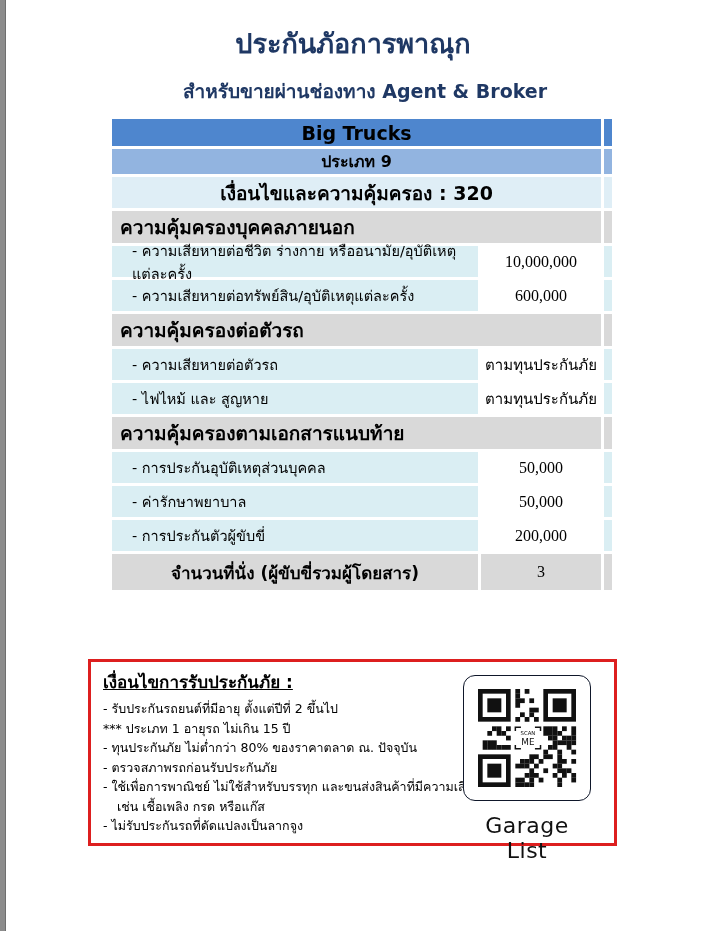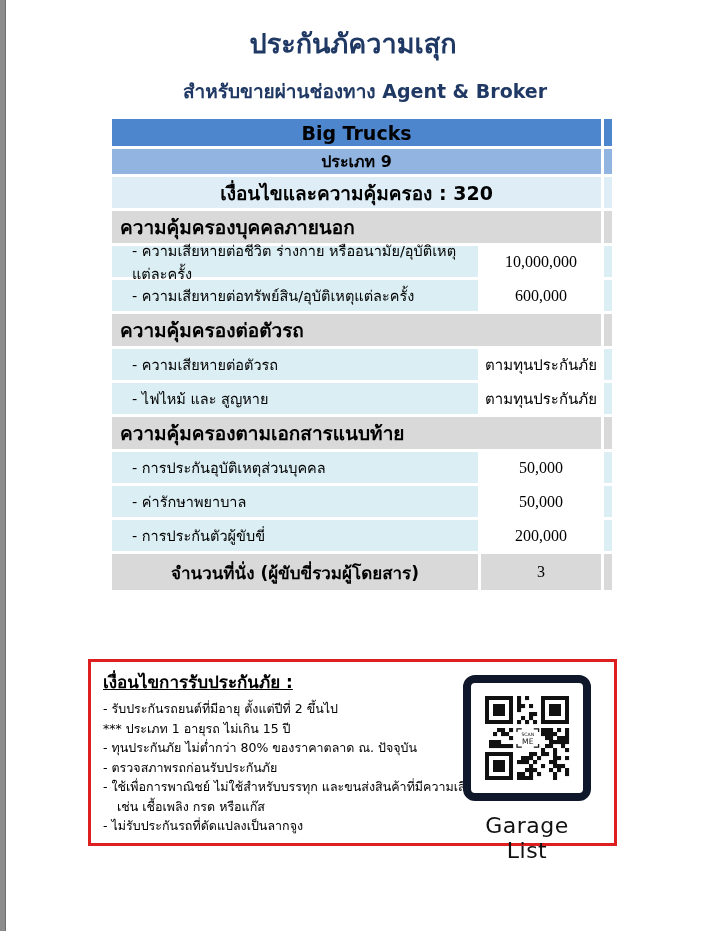--- a/index.html
+++ b/index.html
@@ -51,32 +51,32 @@
     border:3px solid #dd1f1f; background:#fff; }
   .cond-title { position:absolute; left:12px; top:6px; font-size:17px; font-weight:bold;
     text-decoration:underline; }
   .cond-lines { position:absolute; left:12px; top:37px; width:345px; }
   .cond-line { font-size:12.5px; line-height:19.5px; white-space:nowrap; }
   .cond-line.cont { padding-left:14px; }
 
   
   .qr-wrap { position:absolute; left:372px; top:13px; width:128px; height:174px; }
   .qr-frame { position:absolute; left:0; top:0; width:128px; height:126px;
-    border:8px solid #0f172a; border-radius:12px; background:#fff; padding:13px; }
+    border:1px solid #0f172a; border-radius:12px; background:#fff; padding:13px; }
   .qr-frame svg { width:100%; height:100%; display:block; }
   .qr-caption { position:absolute; left:0; top:138px; width:128px; text-align:center;
     font-size:22px; color:#111; letter-spacing:0.5px; }
 </style>
 </head>
 <body>
 
 <div class="page">
   <div class="edge-strip"></div>
 
-  <div class="doc-title">ประกันภัความเสุก</div>
+  <div class="doc-title">ประกันภัอการพาณุก</div>
   <div class="doc-subtitle">สำหรับขายผ่านช่องทาง Agent &amp; Broker</div>
 
   <div class="tbl">
 
     <div class="trow h-hdr">
       <div class="cell merged bg-blue t-hdr">Big Trucks</div>
       <div class="sliver bg-blue"></div>
     </div>
 
     <div class="trow h-sub">

